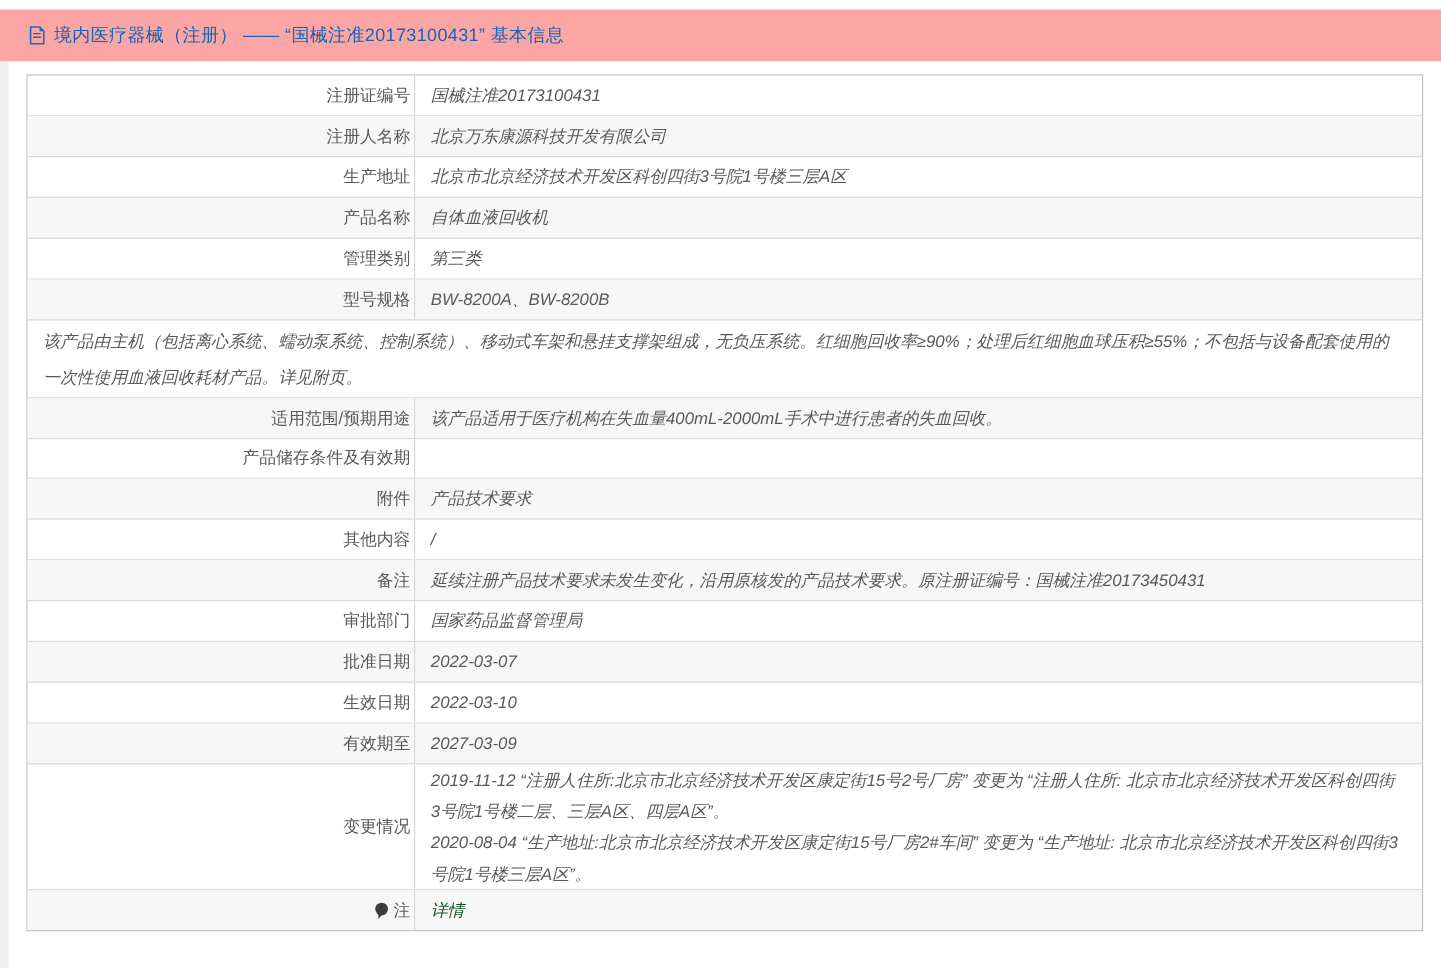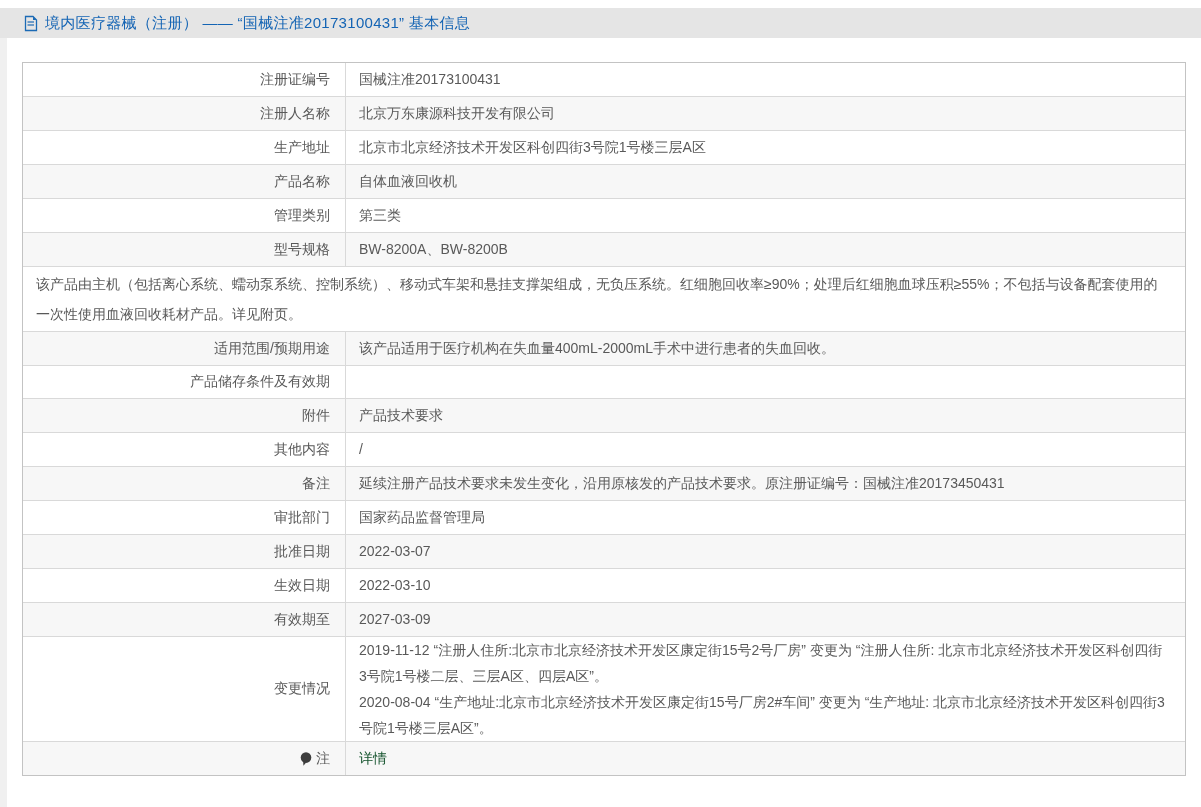--- a/index.html
+++ b/index.html
@@ -9,22 +9,22 @@
     font-family: "Liberation Sans", "DejaVu Sans", sans-serif;
     overflow: hidden;
     position: relative;
   }
   .left-strip {
     position: absolute; left: 0; top: 8px; bottom: 0;
     width: 7px; background: #f0f0f0;
   }
   .header-bar {
     position: absolute; left: 0; top: 8px; right: 0;
-    height: 30px;
-    background: #e5e5e5;
+    height: 43px;
+    background: #fca5a5;
     display: flex; align-items: center;
     padding-left: 23px;
   }
   .header-bar .doc-icon { display: inline-flex; margin-right: 6px; }
   .header-title {
     color: #1464b4;
     font-size: 15px;
     letter-spacing: 0.3px;
   }
   .info-table {
@@ -38,28 +38,29 @@
     border-bottom: 1px solid #d9d9d9;
     min-height: 33px;
   }
   .row:last-child { border-bottom: none; }
   .row:nth-child(even) { background: #f7f7f7; }
   .cell { display: flex; align-items: center; font-size: 14px; color: #595959; }
   .cell.label {
     width: 323px;
     justify-content: flex-end;
     text-align: center;
-    padding: 6px 15px 6px 10px;
+    padding: 6px 3px 6px 10px;
     border-right: 1px solid #d9d9d9;
   }
   .cell.value {
     flex: 1;
     padding: 6px 18px 6px 13px;
     white-space: pre-line;
     line-height: 21px;
+    font-style: italic;
   }
   .row-structure .cell.value { line-height: 30px; padding-top: 2px; padding-bottom: 2px; }
   .row-changes .cell.value { line-height: 26px; padding-top: 0; padding-bottom: 0; }
   .details-link { color: #14532d; text-decoration: none; cursor: pointer; }
   .balloon-icon { display: inline-flex; margin-right: 4px; position: relative; top: 1px; }
 </style>
 </head>
 <body>
 
 <div class="left-strip"></div>

